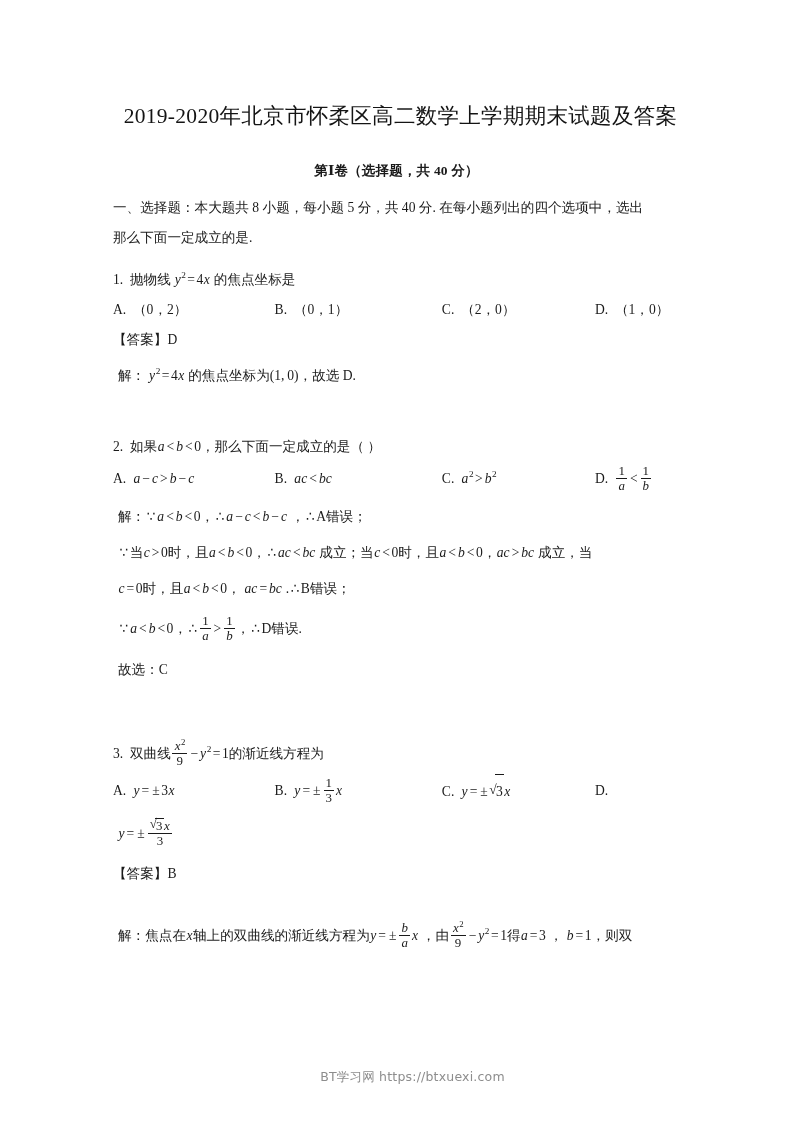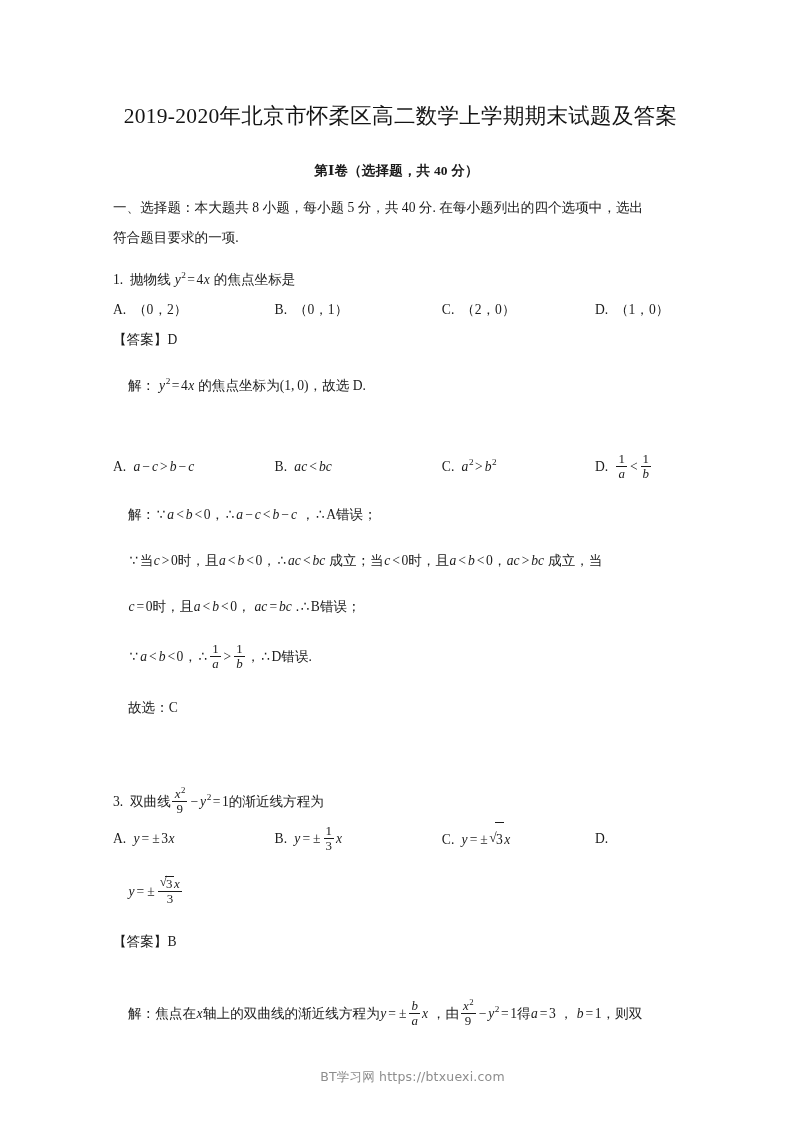--- a/index.html
+++ b/index.html
@@ -71,21 +71,21 @@
   .opt-d { width: 15%; }
   .opt-tall { line-height: 34px; }
   .answer {
     font-size: 13.6px;
     line-height: 30px;
     margin: 0;
   }
   .sol {
     font-size: 13.6px;
     line-height: 31px;
-    margin: 15px;
+    margin: 5px;
     text-align: justify;
     text-justify: inter-ideograph;
   }
   .sol-tall { line-height: 40px; }
   .gap-sm { height: 10px; }
   .gap-md { height: 22px; }
   .gap-lg { height: 34px; }
   .gap-xl { height: 42px; }
   
   .mi {
@@ -153,21 +153,21 @@
 
 <div class="page">
 
   <div class="doc-title">2019-2020年北京市怀柔区高二数学上学期期末试题及答案</div>
 
   <div class="content">
 
     <div class="sec-head">第Ⅰ卷（选择题，共 40 分）</div>
 
     <p class="para">一、选择题：本大题共 8 小题，每小题 5 分，共 40 分. 在每小题列出的四个选项中，选出</p>
-    <p class="para">符合题目要求的一项.</p>
+    <p class="para">那么下面一定成立的是.</p>
 
     <div class="gap-sm"></div>
 
     <div>
       <p class="q-stem">
         <span>1.</span>&nbsp;
         <span>抛物线</span>
         <span class="mi">y</span><sup class="expn">2</sup><span class="mo">=</span><span class="mn">4</span><span class="mi">x</span>
         <span>的焦点坐标是</span>
       </p>
@@ -186,20 +186,24 @@
       <p class="sol">
         <span>解：</span>
         <span class="mi">y</span><sup class="expn">2</sup><span class="mo">=</span><span class="mn">4</span><span class="mi">x</span>
         <span>的焦点坐标为</span><span class="mn">(1, 0)</span><span>，故选 D.</span>
       </p>
     </div>
 
     <div class="gap-lg"></div>
 
     <div>
+      <p class="q-stem">
+        <span>2.</span>&nbsp;
+        <span>如果</span><span class="mi">a</span><span class="mo">&lt;</span><span class="mi">b</span><span class="mo">&lt;</span><span class="mn">0</span><span>，那么下面一定成立的是（      ）</span>
+      </p>
 
       <div class="options opt-tall">
         <span class="opt opt-a"><span>A.</span>&nbsp;&nbsp;<span class="mi">a</span><span class="mo">−</span><span class="mi">c</span><span class="mo">&gt;</span><span class="mi">b</span><span class="mo">−</span><span class="mi">c</span></span>
         <span class="opt opt-b"><span>B.</span>&nbsp;&nbsp;<span class="mi">ac</span><span class="mo">&lt;</span><span class="mi">bc</span></span>
         <span class="opt opt-c"><span>C.</span>&nbsp;&nbsp;<span class="mi">a</span><sup class="expn">2</sup><span class="mo">&gt;</span><span class="mi">b</span><sup class="expn">2</sup></span>
         <span class="opt opt-d"><span>D.</span>&nbsp;&nbsp;<span class="frac"><span class="num">1</span><span class="den mi">a</span></span><span class="mo">&lt;</span><span class="frac"><span class="num">1</span><span class="den mi">b</span></span></span>
       </div>
 
 
       <p class="sol">

